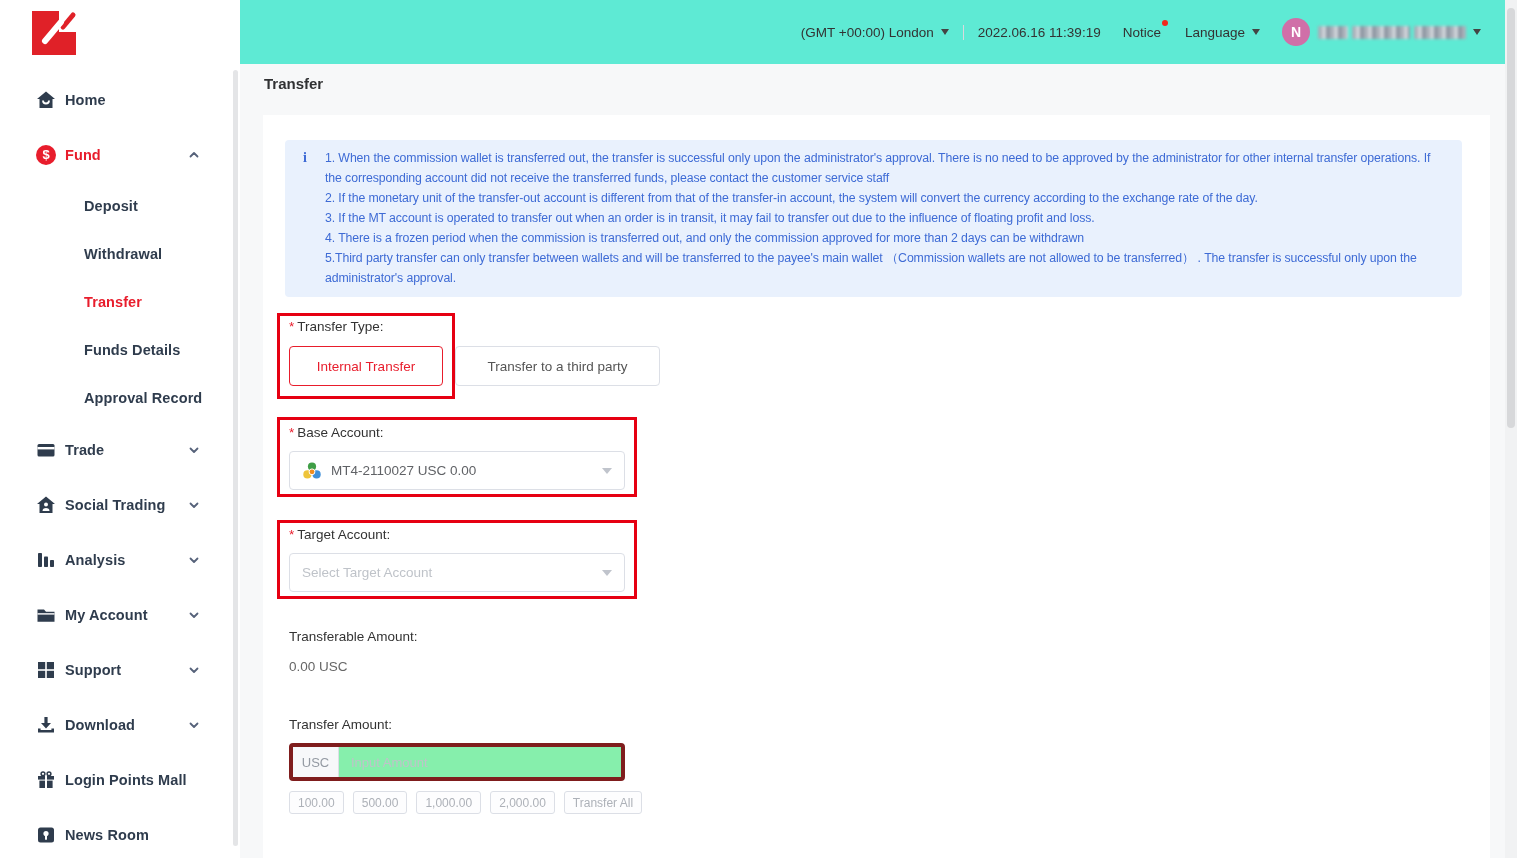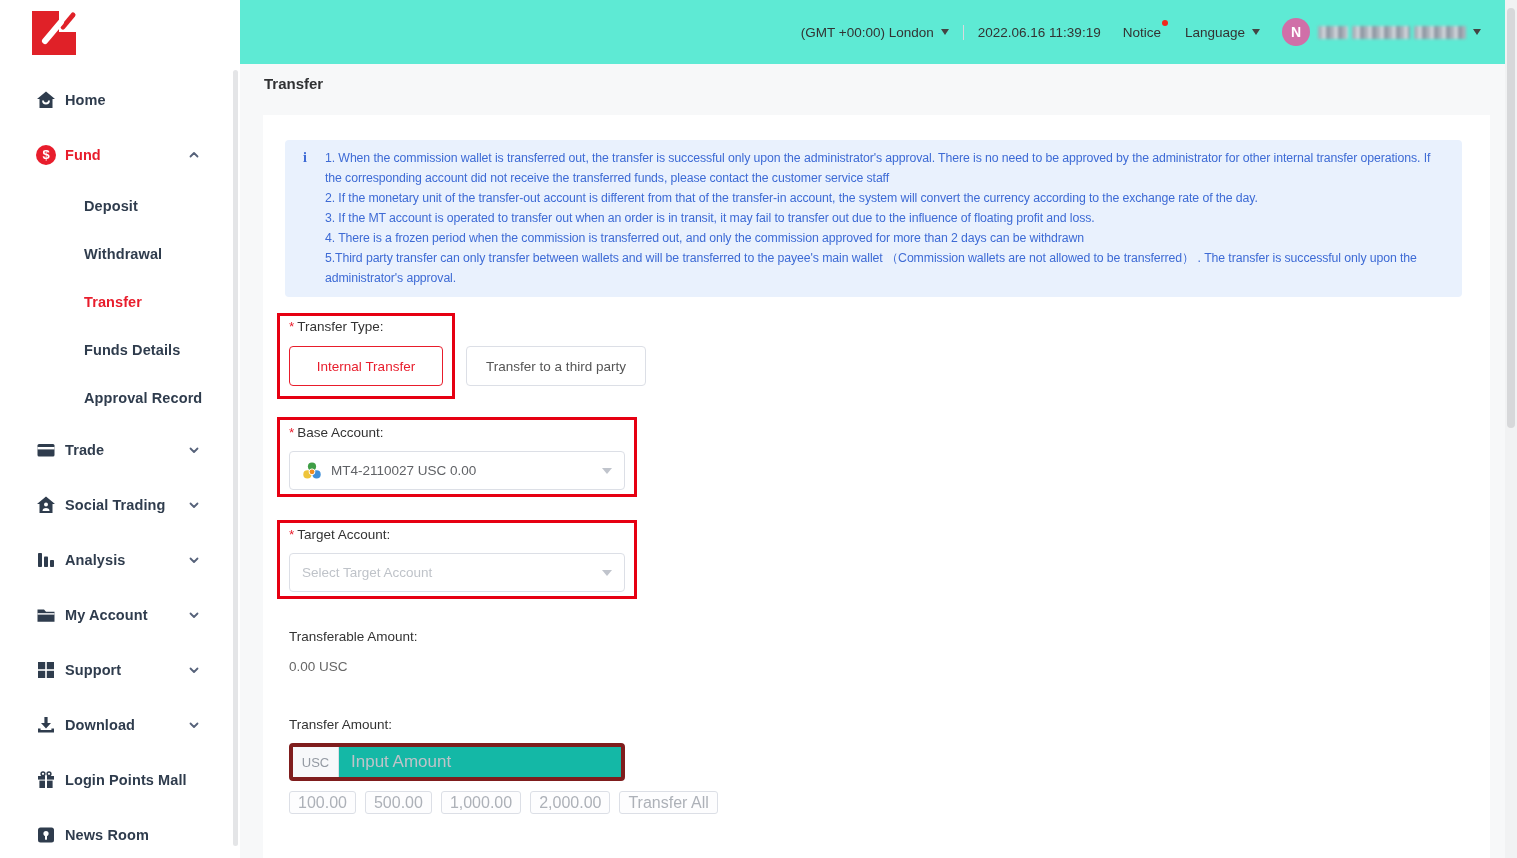--- a/index.html
+++ b/index.html
@@ -65,26 +65,26 @@
     display:flex;align-items:center;padding:0 12px;font-size:13.5px;color:#606266;cursor:pointer;}
   .select .sel-caret{margin-left:auto;width:0;height:0;border-left:5px solid transparent;
     border-right:5px solid transparent;border-top:6px solid #c0c4cc;}
   .select .ph{color:#bfc3c9;}
   .mt4{width:20px;height:20px;margin-right:9px;flex:none;}
   .plain-value{position:absolute;font-size:13.5px;color:#666;}
   .input-group{position:absolute;left:26px;top:628px;width:336px;height:38px;border:4px solid #7f1d1d;
     border-radius:4px;display:flex;overflow:hidden;background:#fff;}
   .input-prefix{width:46px;background:#f7f8fa;border-right:1px solid #dcdfe6;color:#949aa3;font-size:13px;
     display:flex;align-items:center;justify-content:center;flex:none;}
-  .input-group input{flex:1;border:none;outline:none;padding:0 12px;font-size:17px;color:#333;
-    font-family:inherit;background:#14b8a6;}
+  .input-group input{flex:1;border:none;outline:none;padding:0 12px;font-size:13px;color:#333;
+    font-family:inherit;background:#86efac;}
   .input-group input::placeholder{color:#bfc3c9;}
   .quick-row{position:absolute;left:26px;top:676px;display:flex;gap:9px;}
   .quick-btn{height:23px;padding:0 8px;border:1px solid #dcdfe6;border-radius:3px;background:#fdfdfe;
-    color:#adb1b8;font-size:16px;display:flex;align-items:center;cursor:pointer;}
+    color:#adb1b8;font-size:12px;display:flex;align-items:center;cursor:pointer;}
 
   
   .pg-scroll-track{position:absolute;right:0;top:0;width:12px;height:858px;background:#f1f2f3;z-index:6;}
   .pg-scroll-thumb{position:absolute;left:2px;top:8px;width:8px;height:420px;background:#d7d8da;border-radius:4px;}
 </style>
 </head>
 <body>
 
 <div class="stage">
 
@@ -307,21 +307,21 @@
       <div class="annotation" style="left:14px;top:198px;width:178px;height:86px;"></div>
       <div class="annotation" style="left:14px;top:302px;width:360px;height:80px;"></div>
       <div class="annotation" style="left:14px;top:405px;width:360px;height:79px;"></div>
 
       <div class="field-label" style="left:26px;top:204px;">
         <span class="req">*</span><span>Transfer Type:</span>
       </div>
       <div class="btn-option selected" style="left:26px;top:231px;width:154px;">
         <span>Internal Transfer</span>
       </div>
-      <div class="btn-option" style="left:203px;top:231px;width:180px;text-align:center;">
+      <div class="btn-option" style="left:192px;top:231px;width:205px;text-align:center;">
         <span>Transfer to a third party</span>
       </div>
 
       <div class="field-label" style="left:26px;top:310px;">
         <span class="req">*</span><span>Base Account:</span>
       </div>
       <div class="select" style="left:26px;top:336px;">
         <span class="mt4">
           <svg width="20" height="20" viewBox="0 0 20 20">
             <circle cx="10" cy="5.6" r="4.1" fill="#3f9e46"></circle>

